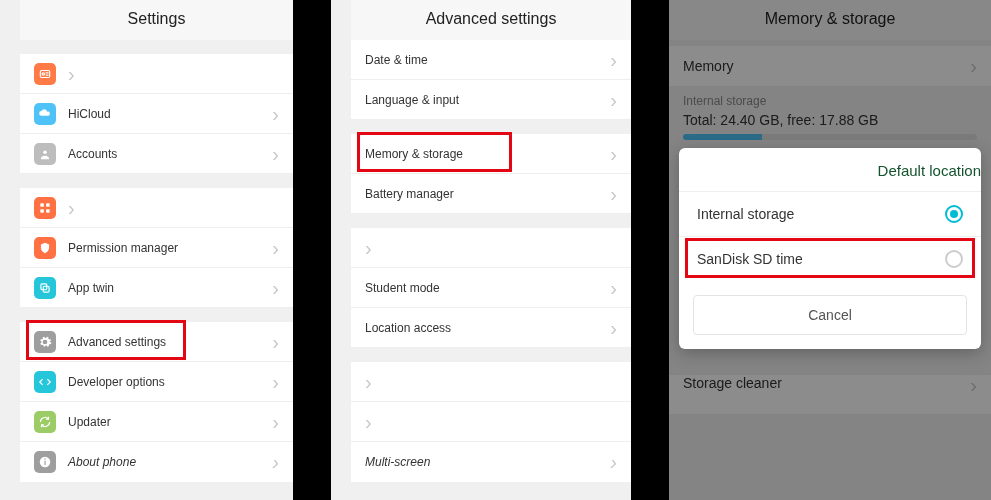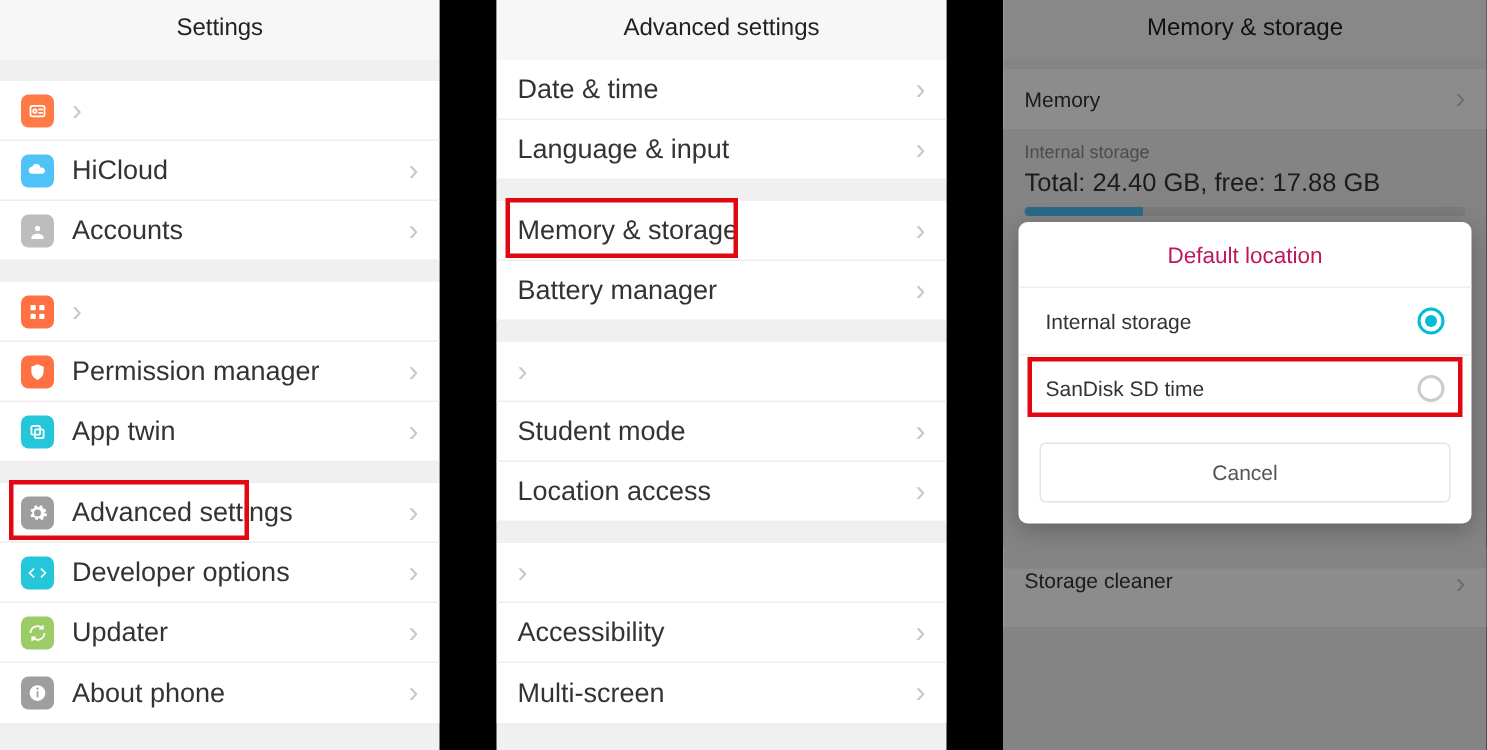--- a/index.html
+++ b/index.html
@@ -11,20 +11,21 @@
     width: 991px;
     height: 500px;
     overflow: hidden;
     display: flex;
   }
   .screen {
     background: #f0f0f0;
     height: 500px;
     overflow: hidden;
     position: relative;
+    padding-left: 20px;
   }
   .s1 { width: 293px; margin-left: 0; }
   .gap { width: 38px; height: 500px; background: #000; }
   .s2 { width: 300px; }
   .s3 { width: 322px; background: #f0f0f0; }
   .header {
     background: #f7f7f7;
     text-align: center;
     font-size: 16px;
     font-weight: 500;
@@ -34,34 +35,34 @@
   .section-gap { height: 14px; background: #f0f0f0; }
   .row {
     background: #fff;
     display: flex;
     align-items: center;
     padding: 0 14px;
     height: 40px;
     border-bottom: 1px solid #eee;
     position: relative;
   }
-  .row:last-child { border-bottom: none; }
+  .row:last-child { border-bottom: none; font-style: italic; }
   .row .icon {
     width: 22px;
     height: 22px;
     border-radius: 5px;
     margin-right: 12px;
     display: flex;
     align-items: center;
     justify-content: center;
     color: #fff;
     font-size: 12px;
     font-weight: bold;
   }
-  .row .label { flex: 1; color: #333; font-size: 18px; }
+  .row .label { flex: 1; color: #333; font-size: 12px; }
   .chev {
     color: #c8c8c8;
     font-size: 20px;
     line-height: 1;
   }
   .highlight-box {
     position: absolute;
     border: 3px solid #e30613;
     pointer-events: none;
   }
@@ -103,24 +104,24 @@
     left: 10px;
     right: 10px;
     top: 148px;
     background: #fff;
     border-radius: 6px;
     box-shadow: 0 4px 16px rgba(0,0,0,0.25);
     overflow: hidden;
     z-index: 10;
   }
   .dialog-title {
-    text-align: center;
+    text-align: right;
     padding: 14px 0 12px;
     font-size: 15px;
-    color: #be185d;
+    color: #14532d;
     border-bottom: 1px solid #eee;
   }
   .opt {
     display: flex;
     align-items: center;
     padding: 0 18px;
     height: 44px;
     font-size: 14px;
     color: #333;
   }
@@ -326,41 +327,40 @@
     <span class="label">Location access</span>
     <span class="chev">›</span>
   </div>
 
   <div class="section-gap"></div>
 
   <div class="row">
     <span class="chev">›</span>
   </div>
   <div class="row">
-    <span class="label">Accessibility</span>
     <span class="chev">›</span>
   </div>
   <div class="row">
     <span class="label">Multi-screen</span>
     <span class="chev">›</span>
   </div>
 </div>
 
 <div class="gap"></div>
 
 <div class="screen s3">
   <div class="s3-inner">
     <div class="mem-header">Memory &amp; storage</div>
     <div class="section-gap" style="height:6px"></div>
     <div class="mem-row">
       <span style="flex:1">Memory</span>
       <span class="chev">›</span>
     </div>
     <div class="sub-label">Internal storage</div>
-    <div style="padding:0 14px 6px;font-size:17px;color:#333">Total: 24.40 GB, free: 17.88 GB</div>
+    <div style="padding:0 14px 6px;font-size:14px;color:#333">Total: 24.40 GB, free: 17.88 GB</div>
     <div style="padding:0 14px 10px">
       <div style="height:6px;background:#e0e0e0;border-radius:3px;overflow:hidden">
         <div style="height:100%;width:27%;background:#4fc3f7"></div>
       </div>
     </div>
     <div style="height:210px"></div>
     <div class="section-gap"></div>
     <div class="below-row">
       <span style="flex:1">Storage cleaner</span>
       <span class="chev">›</span>

